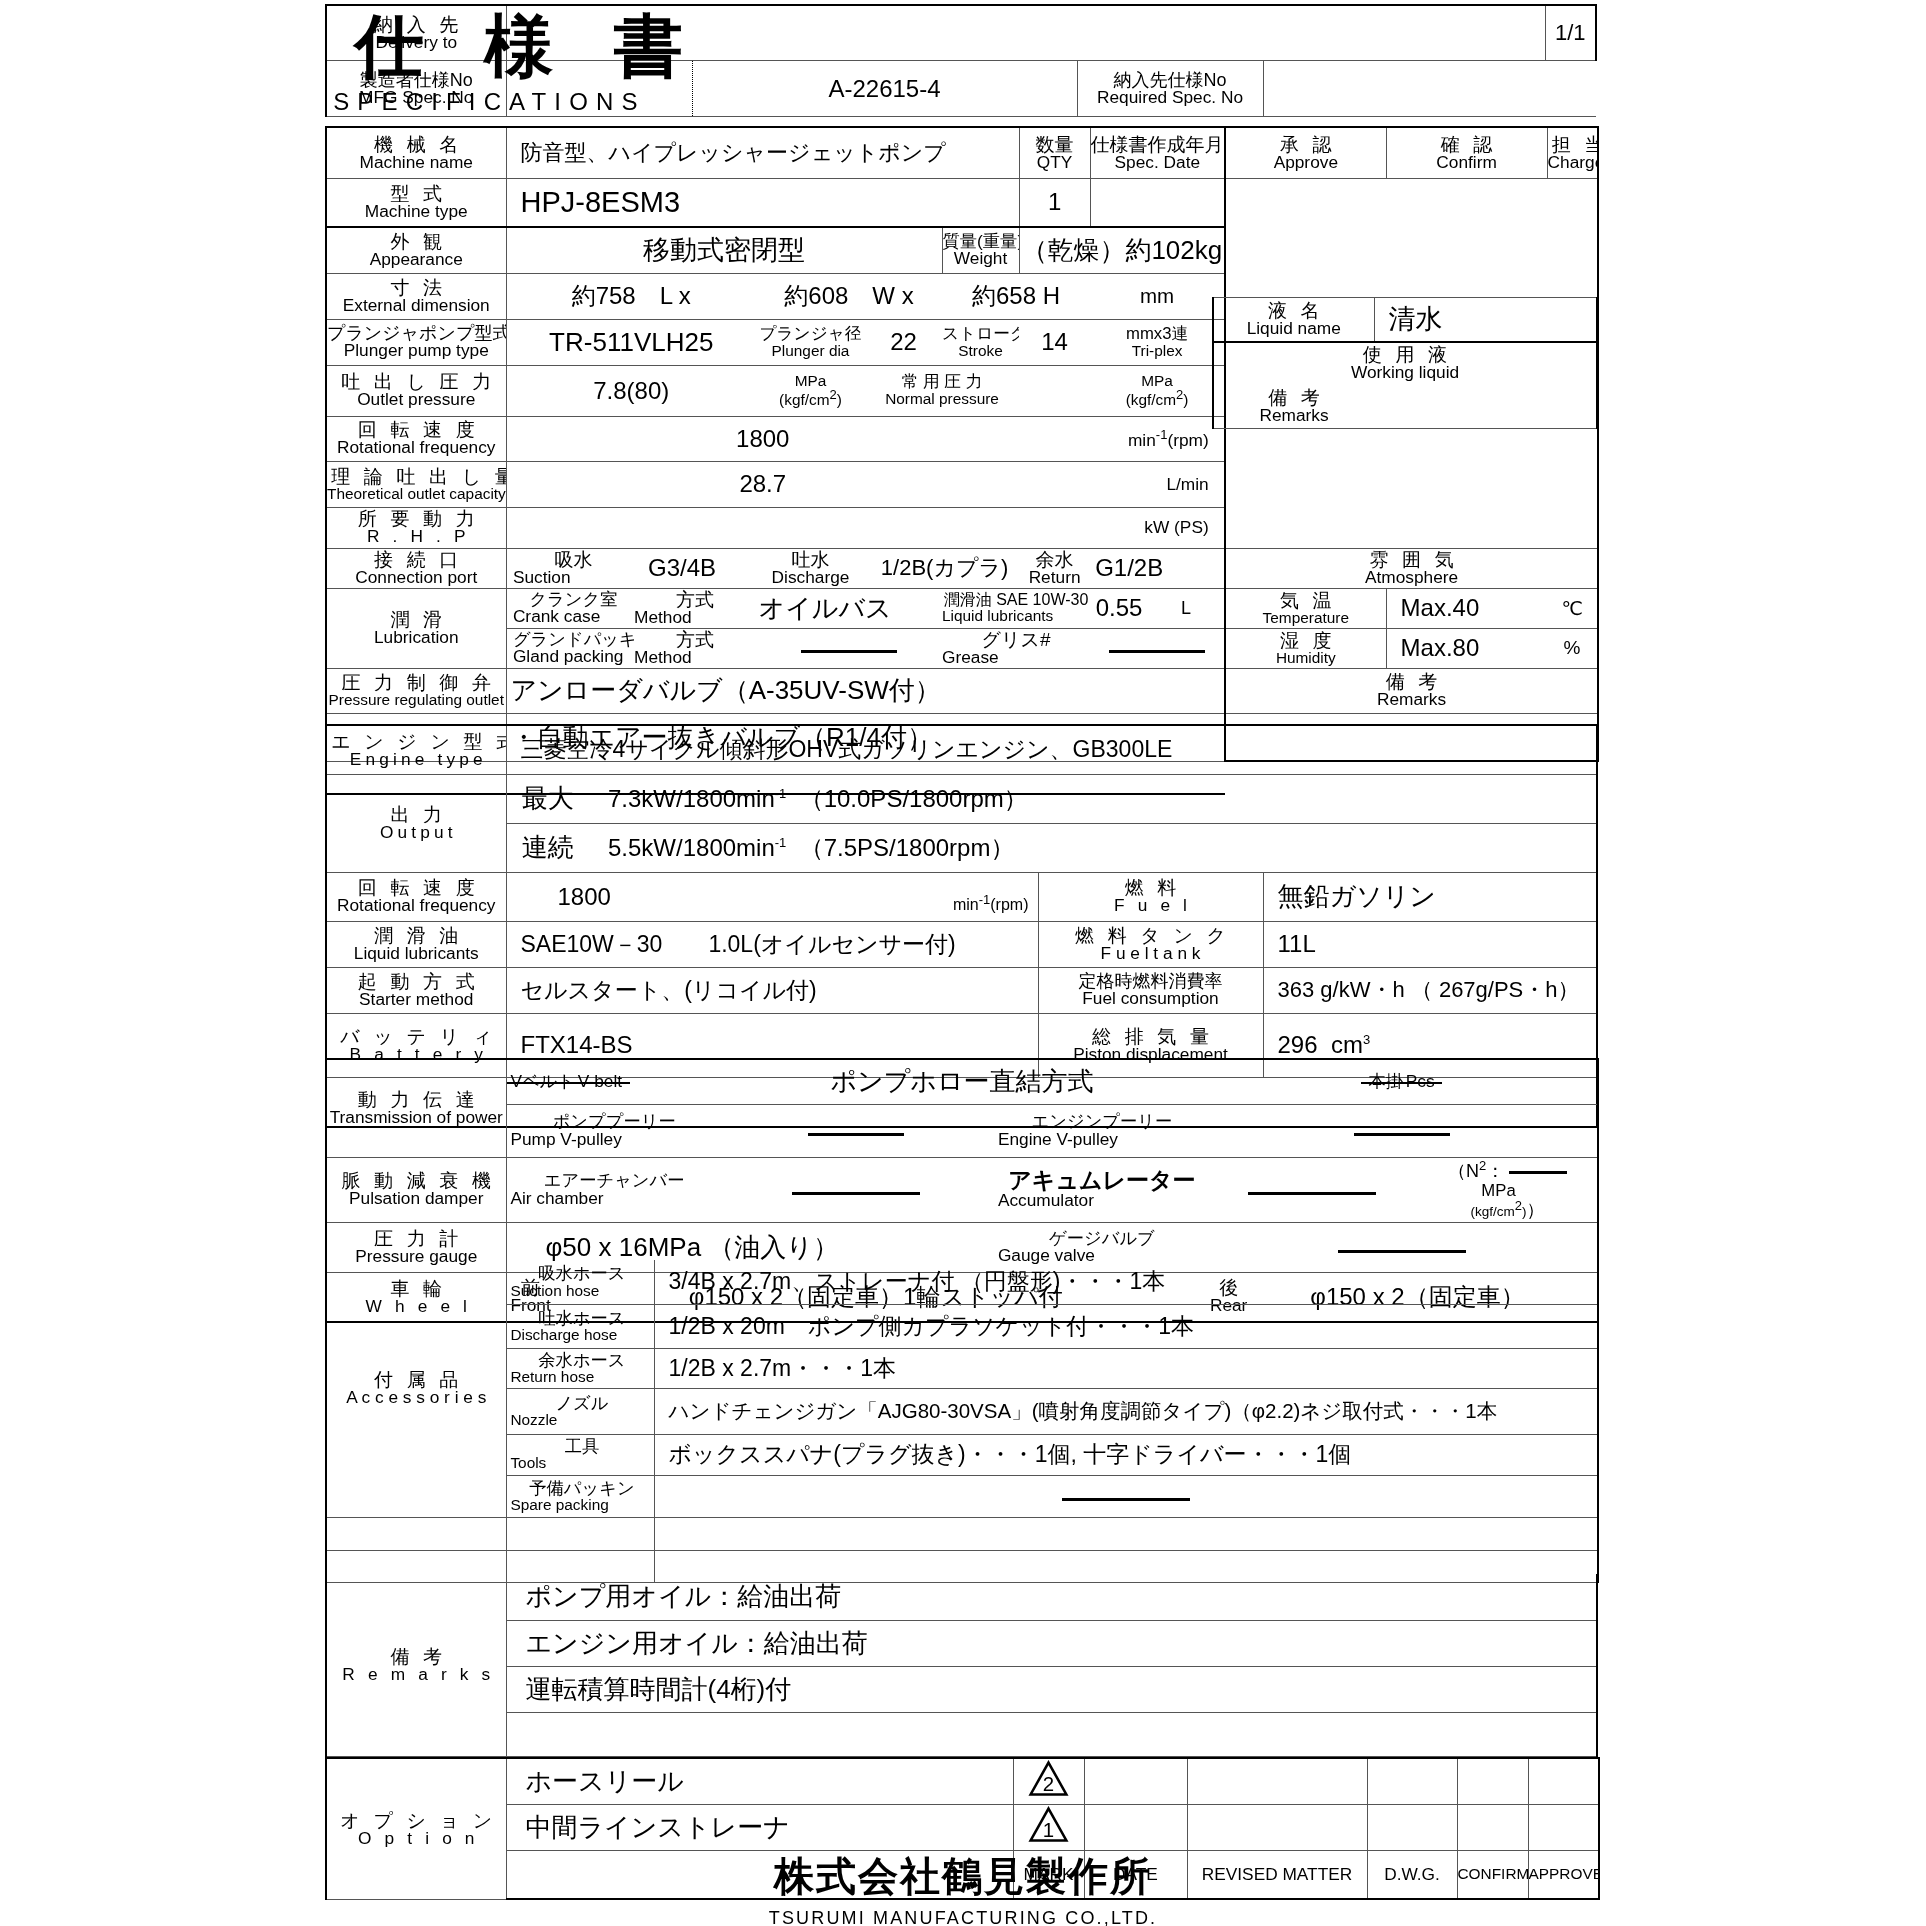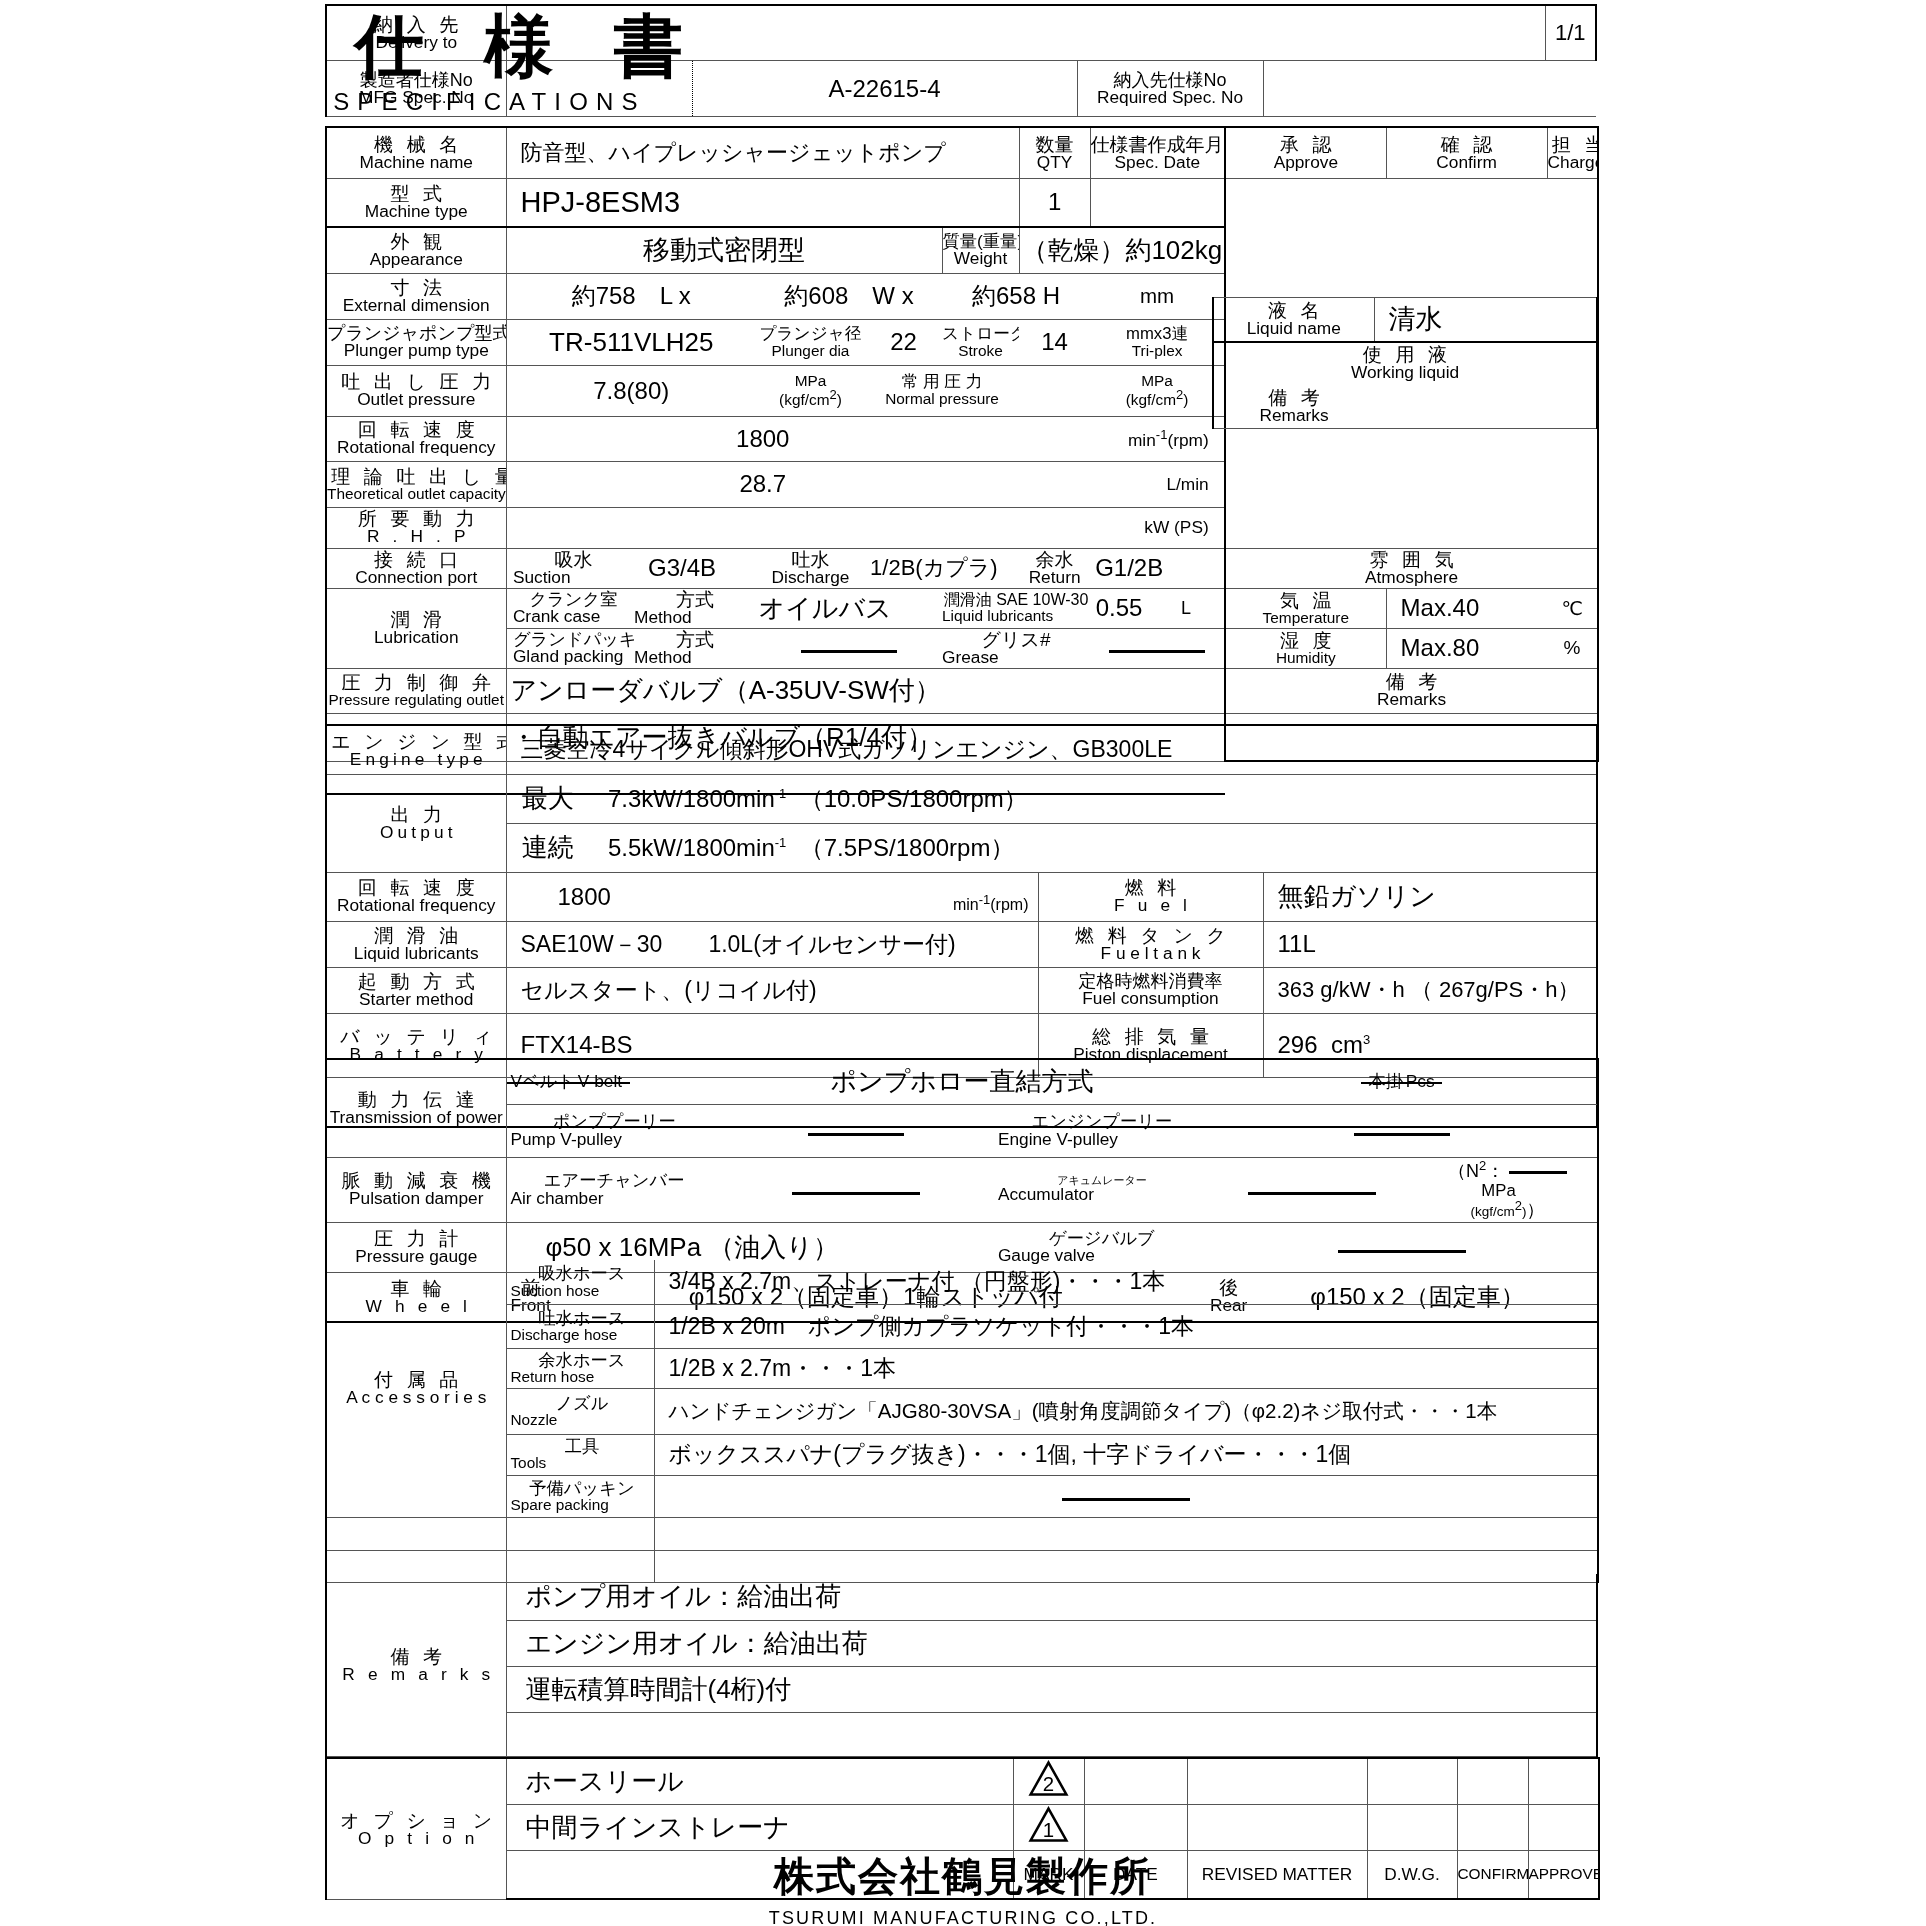--- a/index.html
+++ b/index.html
@@ -246,21 +246,21 @@
       </td>
       <td class="lbl lL lB" style="text-align:left;padding-left:6.4px;">
         <span class="jpn">吸水</span>
         <span class="en">Suction</span>
       </td>
       <td class="val lB">G3/4B</td>
       <td class="lbl lB">
         <span class="jpn">吐水</span>
         <span class="en">Discharge</span>
       </td>
-      <td class="val lB" colspan="2" style="font-size:22px;padding-left:5.1px;">1/2B(カプラ)</td>
+      <td class="val lB" colspan="2" style="font-size:22px;padding-left:5.1px;text-align:center;">1/2B(カプラ)</td>
       <td class="lbl lB">
         <span class="jpn">余水</span>
         <span class="en">Return</span>
       </td>
       <td class="val lB" colspan="2" style="padding-left:5.1px;">G1/2B</td>
       <td class="lbl bL lB" colspan="3" style="border-right:2.6px solid #000;">
         <span class="jp">雰 囲 気</span>
         <span class="en">Atmosphere</span>
       </td>
     </tr>
@@ -505,21 +505,21 @@
       <td class="lbl bL lB">
         <span class="jp">脈 動 減 衰 機</span>
         <span class="en">Pulsation damper</span>
       </td>
       <td class="lbl lL lB" style="text-align:left;padding-left:3.9px;">
         <span class="jpn" style="font-size:17.3px;">エアーチャンバー</span>
         <span class="en">Air chamber</span>
       </td>
       <td class="valc lB"><span class="dash2"></span></td>
       <td class="lbl lB" style="text-align:left;padding-left:3.9px;">
-        <span class="jpn" style="font-size:11px;">アキュムレーター</span>
+        <span class="jpn" style="font-size:23px;font-weight:bold;">アキュムレーター</span>
         <span class="en">Accumulator</span>
       </td>
       <td class="valc lB"><span class="dash2"></span></td>
       <td class="lB" style="border-right:2.6px solid #000;font-size:18px;text-align:center;position:relative;">
         <span>（N</span><span class="sup">2</span><span>：</span>
         <span class="dash" style="width:58px;"></span>
         <span style="display:inline-block;text-align:center;line-height:1;">
           <span style="display:block;font-size:16.7px;">MPa</span>
           <span style="display:block;font-size:13.5px;">(kgf/cm<span class="sup">2</span>)</span>
         </span>）

